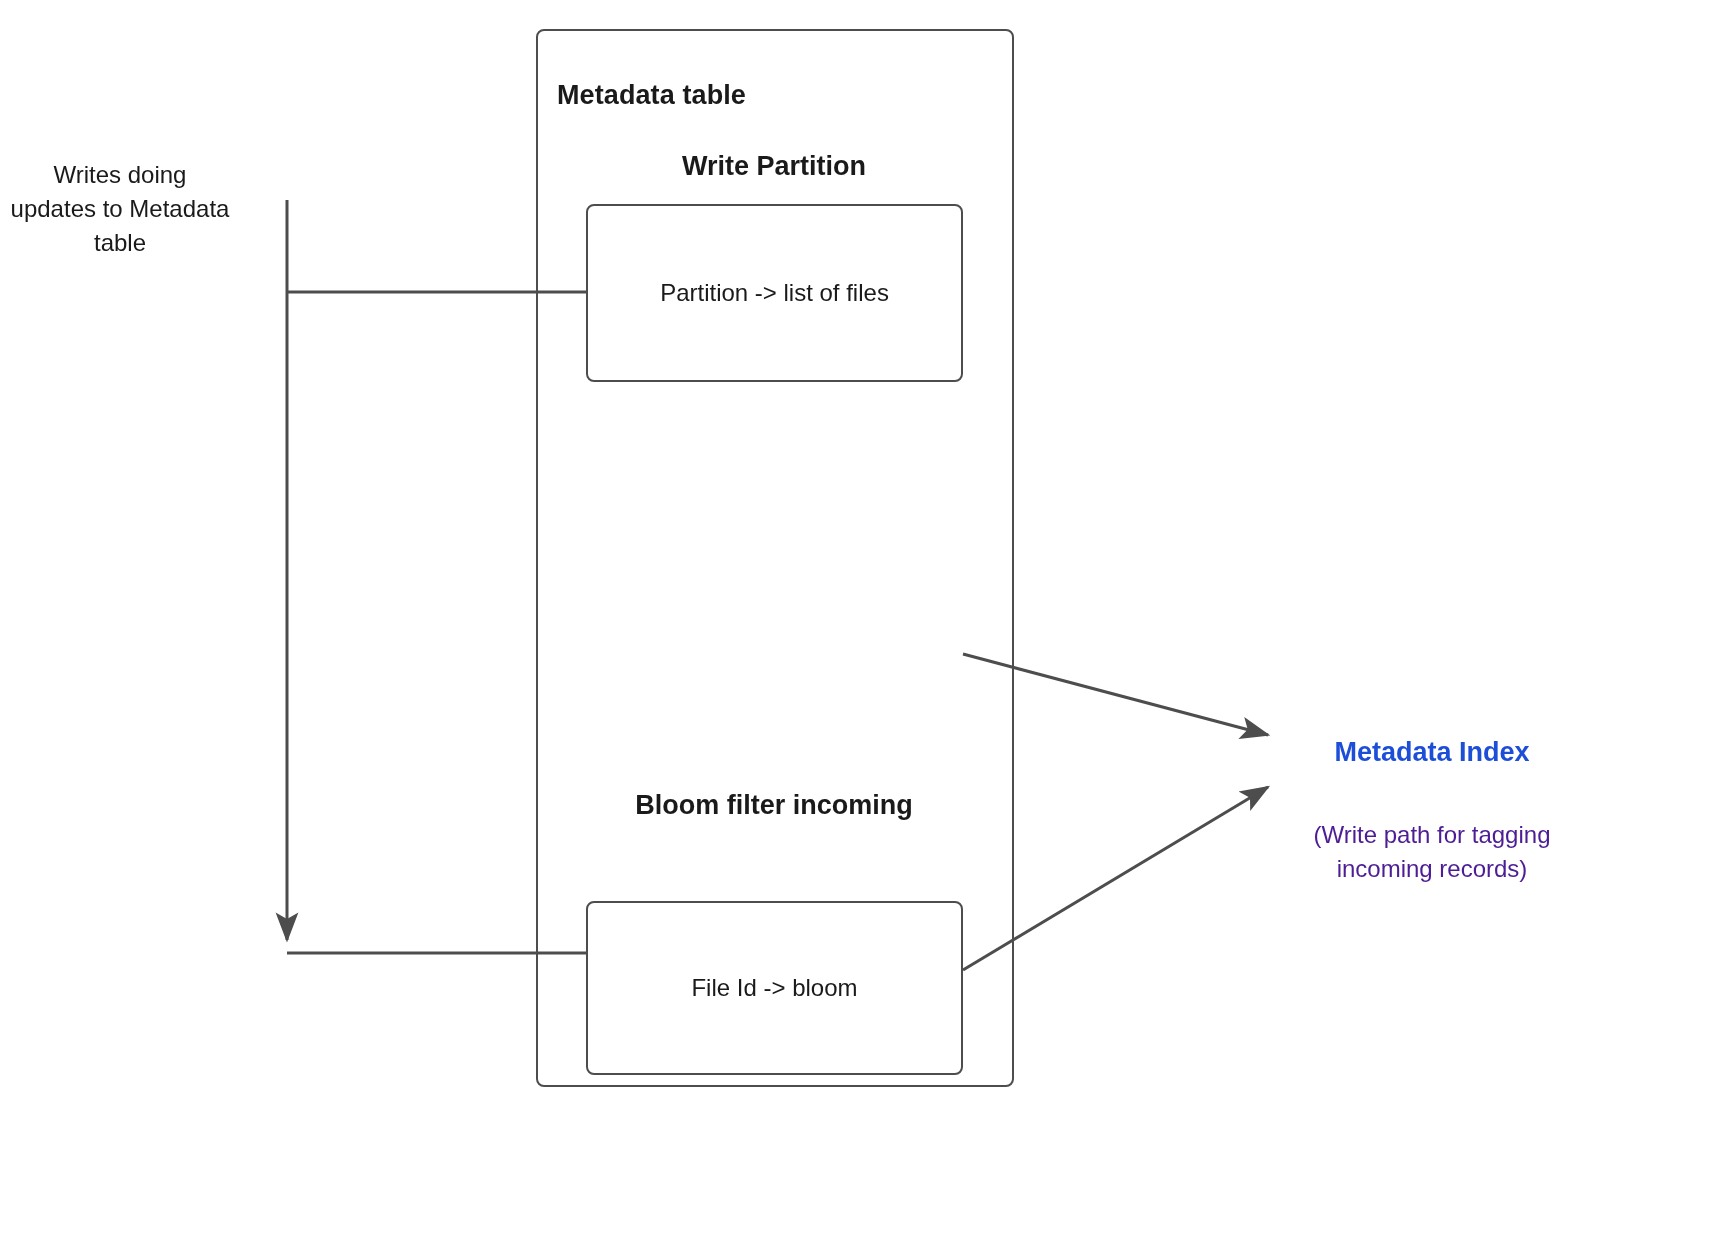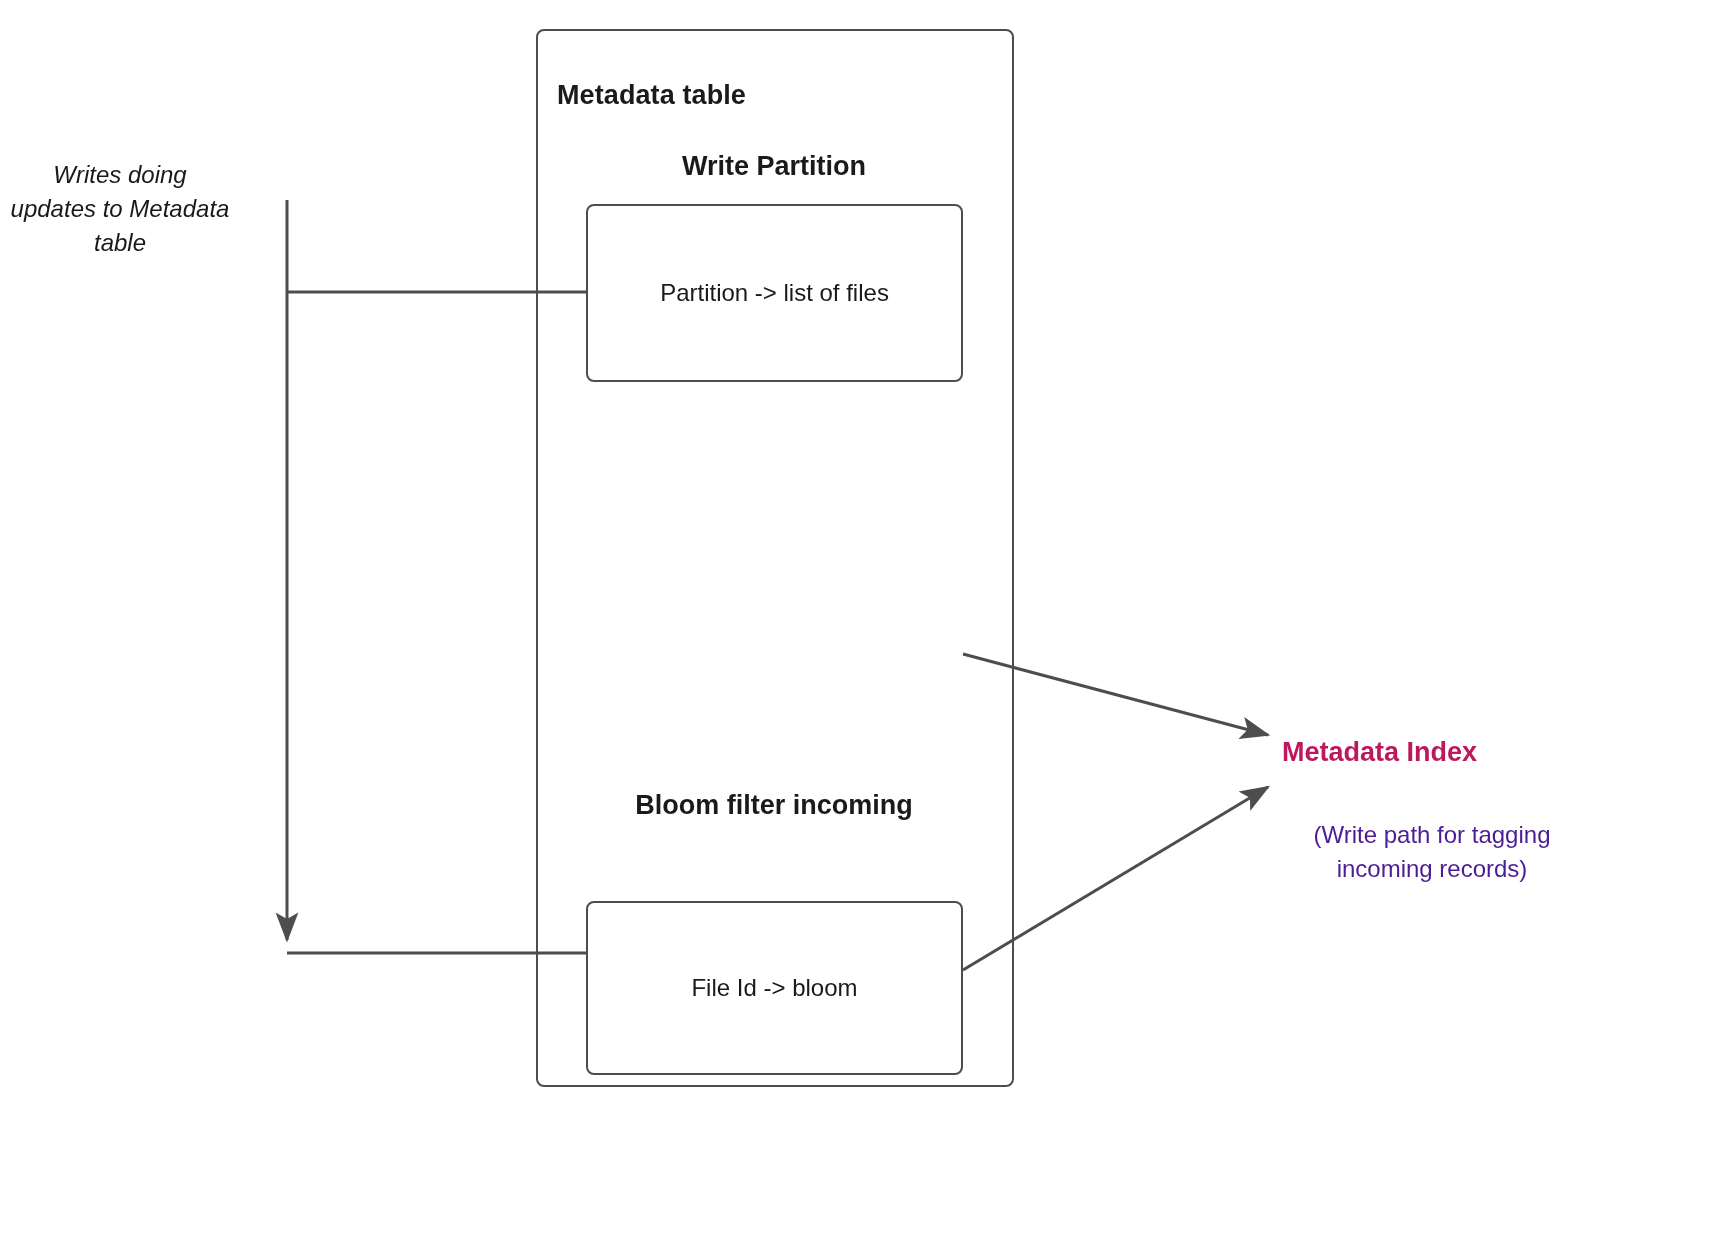--- a/index.html
+++ b/index.html
@@ -109,30 +109,30 @@
   
   #writes-label {
     position: absolute;
     left: 10px;
     top: 158px;
     width: 220px;
     text-align: center;
     font-size: 24px;
     line-height: 1.42;
     color: #1a1a1a;
-    font-style: italic;
   }
   #metadata-index-label {
     position: absolute;
     left: 1282px;
     top: 737px;
     width: 300px;
+    text-align: center;
     font-size: 27px;
     font-weight: bold;
-    color: #be185d;
+    color: #1d4ed8;
     white-space: nowrap;
   }
   #metadata-index-caption {
     position: absolute;
     left: 1292px;
     top: 818px;
     width: 280px;
     text-align: center;
     font-size: 24px;
     line-height: 1.42;

